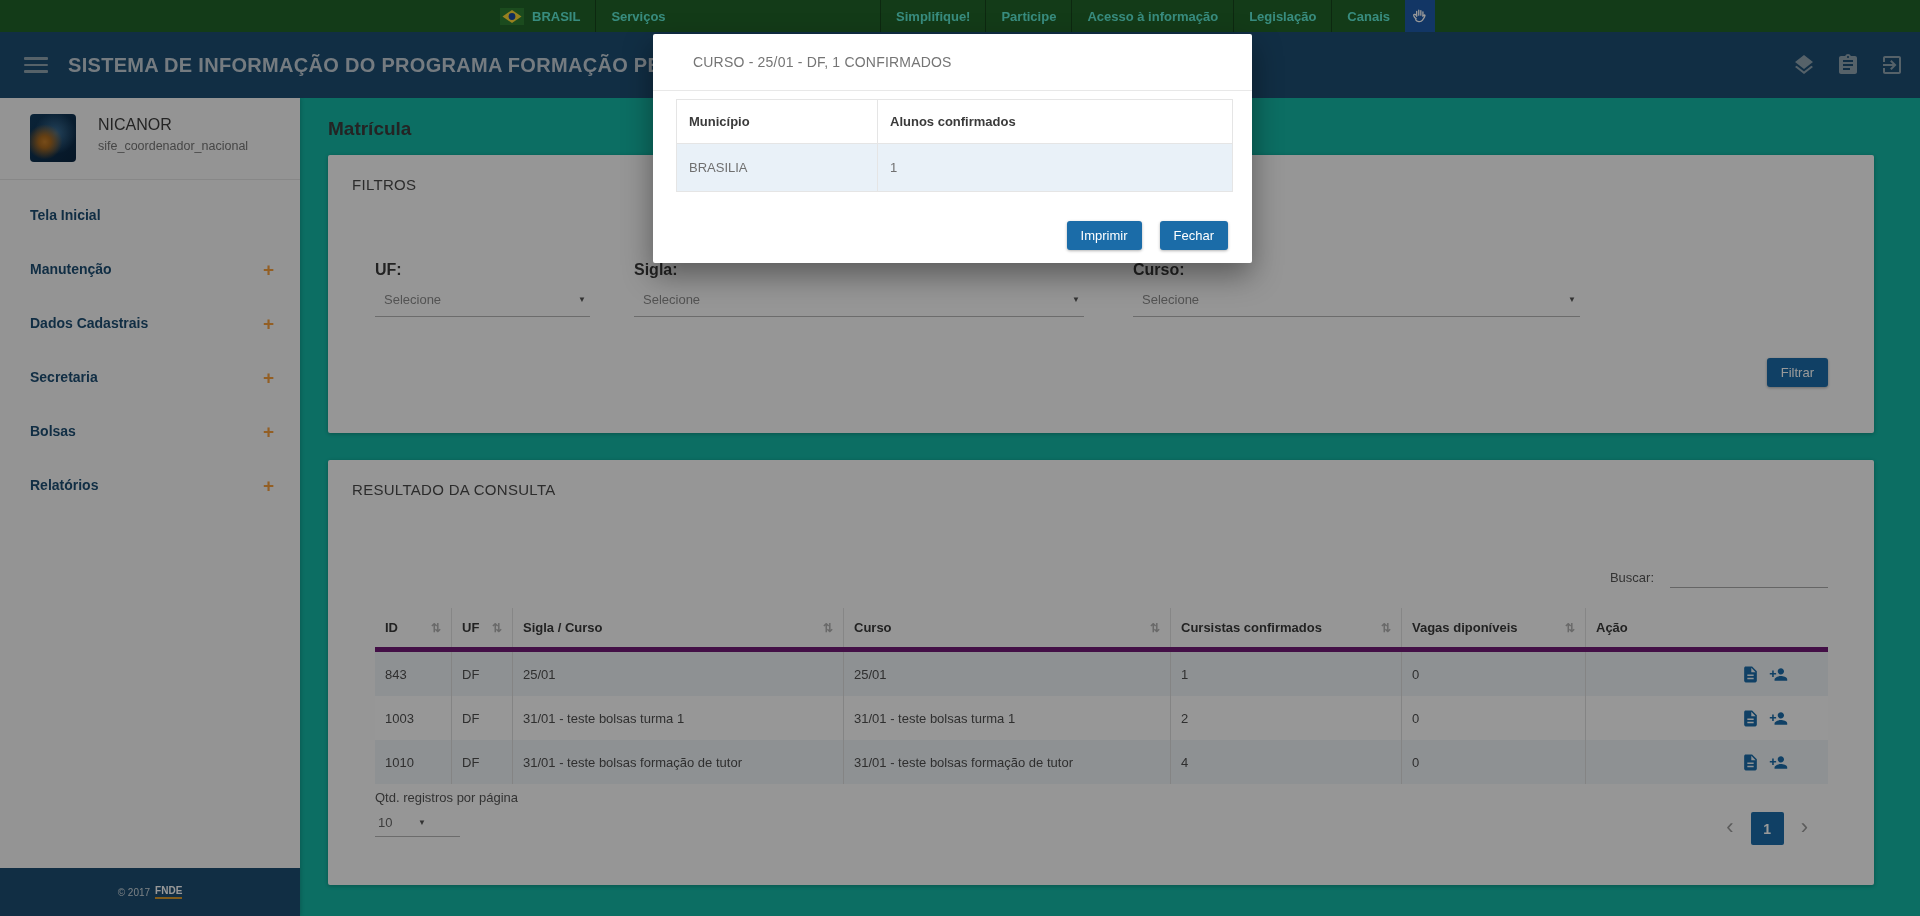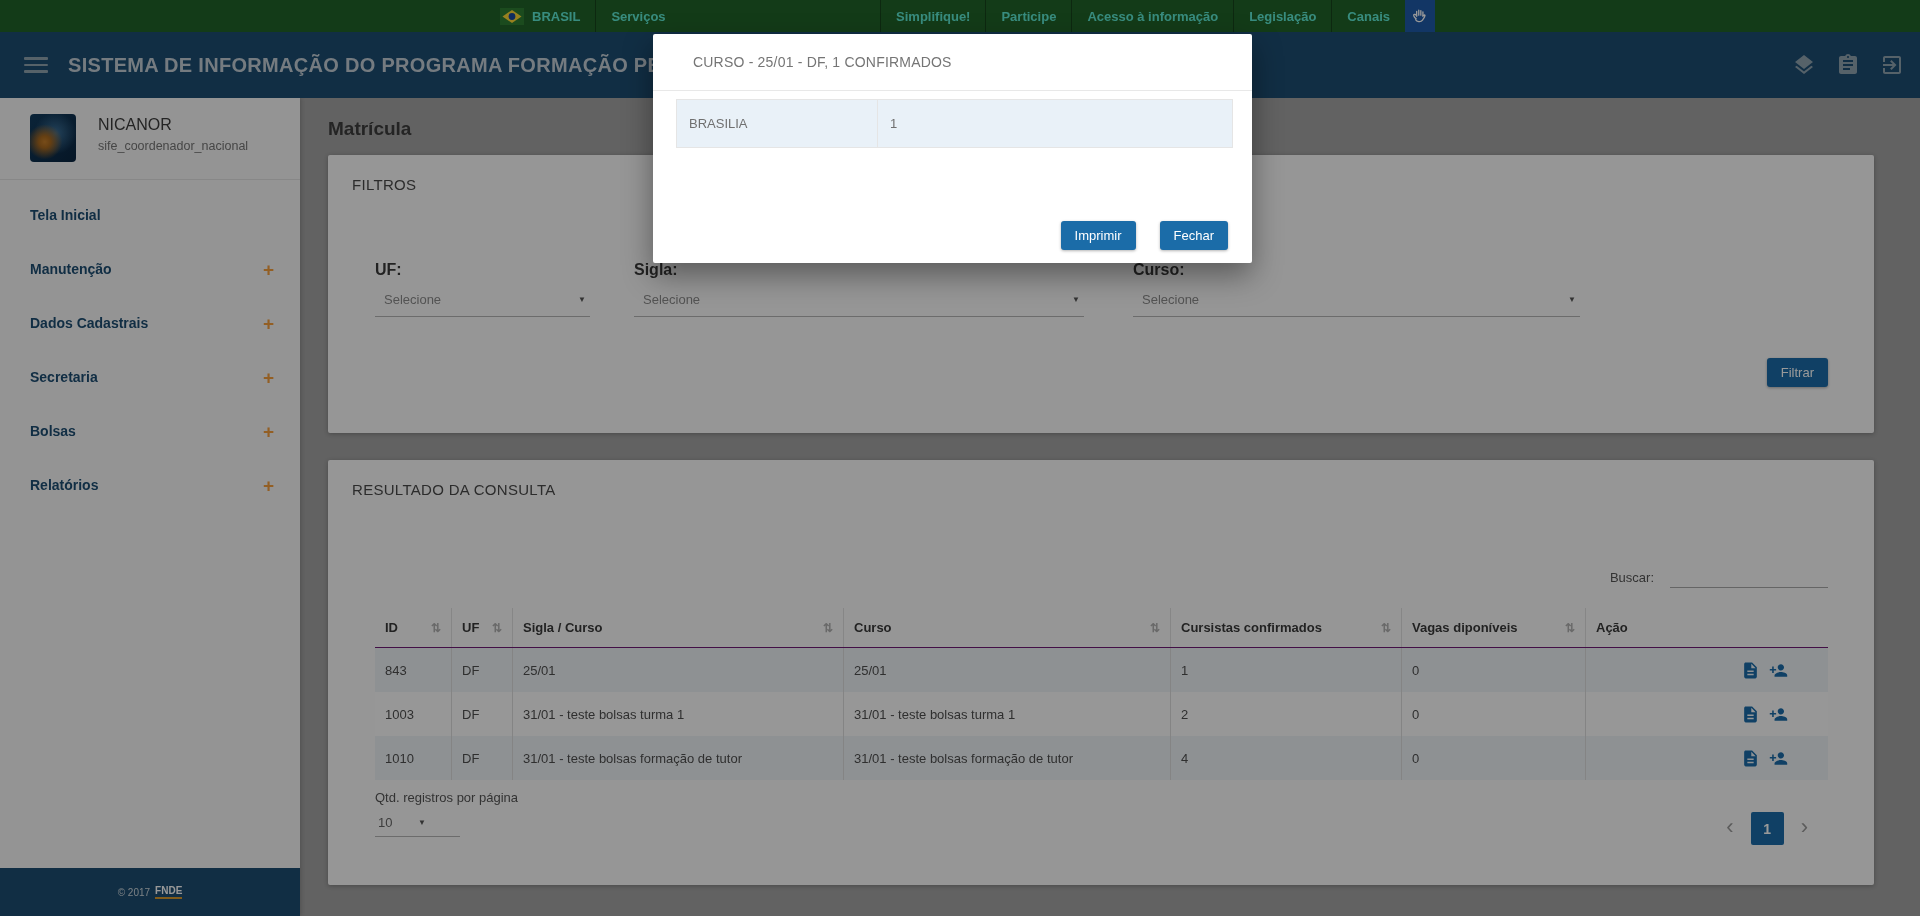--- a/index.html
+++ b/index.html
@@ -36,21 +36,21 @@
   .user-name { font-size:16px; color:#3c3c3c; }
   .user-role { font-size:12.5px; color:#757575; margin-top:5px; }
   .menu { padding-top:8px; }
   .menu-item { height:54px; display:flex; align-items:center; justify-content:space-between; padding:0 26px 0 30px; cursor:pointer; }
   .menu-label { color:#1d4d72; font-size:14px; font-weight:bold; }
   .menu-plus { color:#f59e3d; font-size:19px; font-weight:bold; line-height:1; }
   .side-footer { position:absolute; bottom:0; left:0; width:300px; height:48px; background:#1d4d72; display:flex; align-items:center; justify-content:center; font-size:10px; color:#cfd8dd; }
   .fnde { color:#ffffff; font-weight:bold; border-bottom:2px solid #d9992e; margin-left:5px; padding-bottom:1px; cursor:pointer; }
 
   
-  .main { position:absolute; left:300px; top:98px; right:0; bottom:0; background:#a3a3a3; }
+  .main { position:absolute; left:300px; top:98px; right:0; bottom:0; background:#14b8a6; }
   .page-title { position:absolute; left:28px; top:20px; font-size:19px; font-weight:bold; color:#3c3c3c; }
   .card { position:absolute; left:28px; width:1546px; background:#fbfbfb; border-radius:2px; box-shadow:0 1px 4px rgba(0,0,0,0.25); }
   .card-filters { top:57px; height:278px; }
   .card-results { top:362px; height:425px; }
   .card-title { padding:21px 24px 0; font-size:15px; color:#4a4a4a; letter-spacing:0.3px; }
 
   .field { position:absolute; top:106px; }
   .field-uf { left:47px; width:215px; }
   .field-sigla { left:306px; width:450px; }
   .field-curso { left:805px; width:447px; }
@@ -59,21 +59,21 @@
   .caret { position:absolute; right:4px; top:9px; font-size:8px; color:#555; }
   .btn { background:#1b6ca8; color:#fff; font-size:13px; border:none; border-radius:3px; padding:7px 14px; cursor:pointer; box-shadow:0 1px 3px rgba(0,0,0,0.3); font-family:"Liberation Sans", sans-serif; }
   .btn-filtrar { position:absolute; right:46px; top:203px; }
 
   .search-wrap { position:absolute; right:46px; top:106px; display:flex; align-items:flex-end; }
   .search-label { font-size:13px; color:#555; margin-right:16px; padding-bottom:3px; }
   .search-input { width:158px; border:none; border-bottom:1px solid #a8a8a8; background:transparent; height:22px; font-size:13px; outline:none; }
 
   .dtable { position:absolute; left:47px; right:46px; top:148px; }
   .thead, .trow { display:grid; grid-template-columns:77px 61px 331px 327px 231px 184px 1fr; }
-  .thead { border-bottom:1px solid #701a75; }
+  .thead { border-bottom:5px solid #701a75; }
   .th { padding:12px 10px; font-size:13px; font-weight:bold; color:#3a3a3a; display:flex; justify-content:space-between; align-items:center; border-right:1px solid #e0e0e0; cursor:pointer; }
   .th:last-child { border-right:none; cursor:default; }
   .sort { color:#b0b0b0; font-size:12px; margin-left:6px; }
   .trow { height:44px; }
   .trow.odd { background:#edf2f6; }
   .trow.even { background:#fcfcfc; }
   .td { padding:0 10px; font-size:13px; color:#4f4f4f; border-right:1px solid #dcdcdc; display:flex; align-items:center; }
   .td:last-child { border-right:none; justify-content:flex-end; padding-right:40px; gap:9px; }
   .action-icon { width:19px; height:19px; cursor:pointer; }
   .action-icon svg { fill:#1b6ca8; }
@@ -92,21 +92,21 @@
   .modal { position:absolute; left:653px; top:34px; width:599px; height:229px; background:#ffffff; border-radius:2px; z-index:41;
            box-shadow:0 12px 30px rgba(0,0,0,0.4); }
   .modal-header { height:57px; border-bottom:1px solid #e8e8e8; display:flex; align-items:center; padding-left:40px; }
   .modal-title { font-size:14px; color:#757575; letter-spacing:0.2px; }
   .mtable { position:absolute; left:23px; top:65px; width:557px; border:1px solid #e5e5e5; }
   .mrow { display:grid; grid-template-columns:200px 1fr; }
   .mth { padding:14px 0 14px 12px; font-size:13px; font-weight:bold; color:#3a3a3a; border-bottom:1px solid #e5e5e5; }
   .mth + .mth, .mtd + .mtd { border-left:1px solid #e5e5e5; }
   .mrow-data { background:#e9f1f8; }
   .mtd { padding:16px 0 16px 12px; font-size:13px; color:#707070; }
-  .modal-actions { position:absolute; right:24px; bottom:13px; display:flex; gap:24px; }
+  .modal-actions { position:absolute; right:24px; bottom:13px; display:flex; gap:18px; }
 </style>
 </head>
 <body>
 
 <div class="gov-bar">
   <div class="gov-inner">
     <div class="gov-group">
       <div class="gov-item">
         <svg class="flag" viewBox="0 0 24 17">
           <rect width="24" height="17" fill="#2e7d32"></rect>
@@ -346,20 +346,24 @@
     </div>
   </div>
 </div>
 
 <div class="overlay"></div>
 <div class="modal">
   <div class="modal-header">
     <span class="modal-title">CURSO - 25/01 - DF, 1 CONFIRMADOS</span>
   </div>
   <div class="mtable">
+    <div class="mrow">
+      <div class="mth">Município</div>
+      <div class="mth">Alunos confirmados</div>
+    </div>
     <div class="mrow mrow-data">
       <div class="mtd">BRASILIA</div>
       <div class="mtd">1</div>
     </div>
   </div>
   <div class="modal-actions">
     <button class="btn">Imprimir</button>
     <button class="btn">Fechar</button>
   </div>
 </div>

